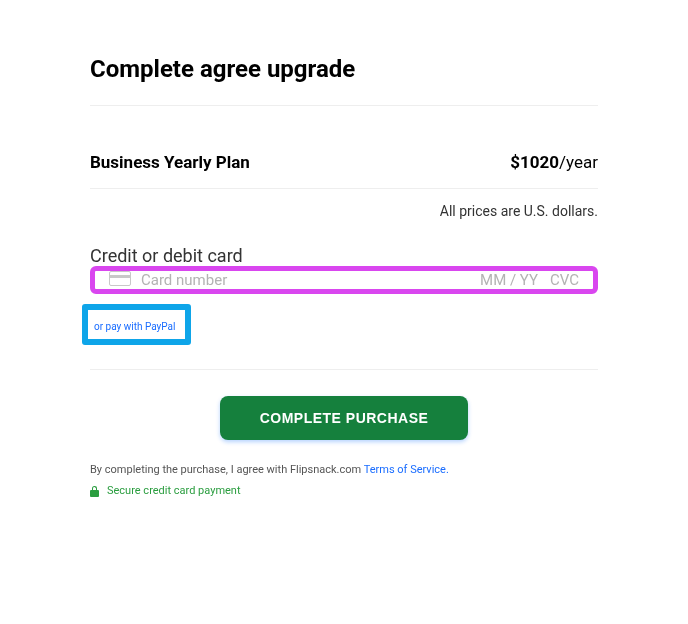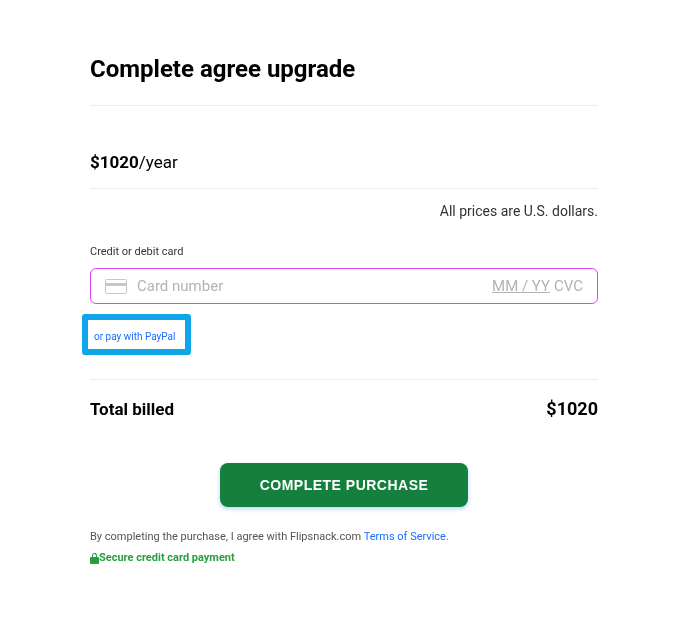--- a/index.html
+++ b/index.html
@@ -50,30 +50,28 @@
     .plan-price .period {
       font-weight: 400;
     }
     .note-row {
       text-align: right;
       font-size: 14px;
       color: #333;
       padding: 14px 0 26px 0;
     }
     .field-label {
-      font-size: 11px;
+      font-size: 18px;
       color: #333;
-      margin-bottom: 10px;
     }
     .card-input {
       display: flex;
-      align-items: center;
-      border: 1px solid #d946ef;
+      border: 5px solid #d946ef;
       border-radius: 6px;
-      height: 36px;
+      height: 28px;
       padding: 0 14px;
       color: #b3b3b3;
       font-size: 15px;
     }
     .card-input .card-icon {
       width: 22px;
       height: 15px;
       border: 1.5px solid #c8c8c8;
       border-radius: 2px;
       margin-right: 10px;
@@ -86,22 +84,21 @@
       left: 0;
       right: 0;
       top: 3px;
       height: 3px;
       background: #c8c8c8;
     }
     .card-input .placeholder-main {
       flex: 1;
     }
     .card-input .placeholder-exp {
-      margin-right: 4px;
-      text-decoration: underline;
+      margin-right: 12px;
     }
     .paypal-wrap {
       display: inline-block;
       border: 6px solid #0ea5e9;
       border-radius: 3px;
       padding: 5px 10px 5px 6px;
       margin-top: 10px;
       margin-left: -8px;
       margin-bottom: 24px;
     }
@@ -152,22 +149,21 @@
     }
     .footer-text .tos-link {
       color: #1a6dff;
       text-decoration: none;
       cursor: pointer;
     }
     .secure-line {
       color: #2a9d3f;
       display: inline-flex;
       align-items: center;
-      gap: 0;
-      font-weight: bold;
+      gap: 8px;
     }
     .lock-icon {
       width: 9px;
       height: 11px;
       display: inline-block;
       position: relative;
     }
     .lock-icon::before {
       content: "";
       position: absolute;
@@ -191,20 +187,21 @@
     }
   </style>
 </head>
 <body>
 
 <div class="container">
   <h1>Complete agree upgrade</h1>
   <hr class="divider">
 
   <div class="plan-row">
+    <div class="plan-name">Business Yearly Plan</div>
     <div class="plan-price">
       <span class="amount">$1020</span><span class="period">/year</span>
     </div>
   </div>
 
   <hr class="divider">
 
   <div class="note-row">All prices are U.S. dollars.</div>
 
   <div class="field-label">Credit or debit card</div>
@@ -215,24 +212,20 @@
     <span class="placeholder-exp">MM / YY</span>
     <span class="placeholder-cvc">CVC</span>
   </div>
 
   <div class="paypal-wrap">
     <a class="paypal-link">or pay with PayPal</a>
   </div>
 
   <hr class="divider">
 
-  <div class="total-row">
-    <div class="total-label">Total billed</div>
-    <div class="total-amount">$1020</div>
-  </div>
 
   <div class="btn-row">
     <button class="complete-btn">COMPLETE PURCHASE</button>
   </div>
 
   <div class="footer-text">
     <div>
       <span>By completing the purchase, I agree with Flipsnack.com </span><a class="tos-link">Terms of Service.</a>
     </div>
     <div>

